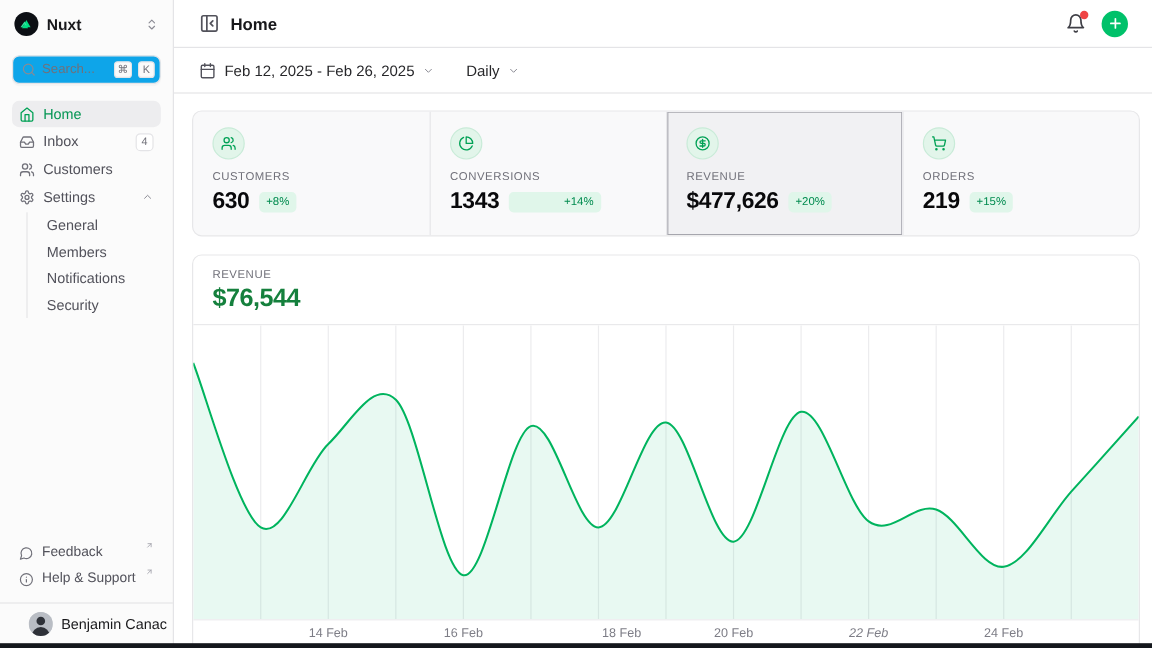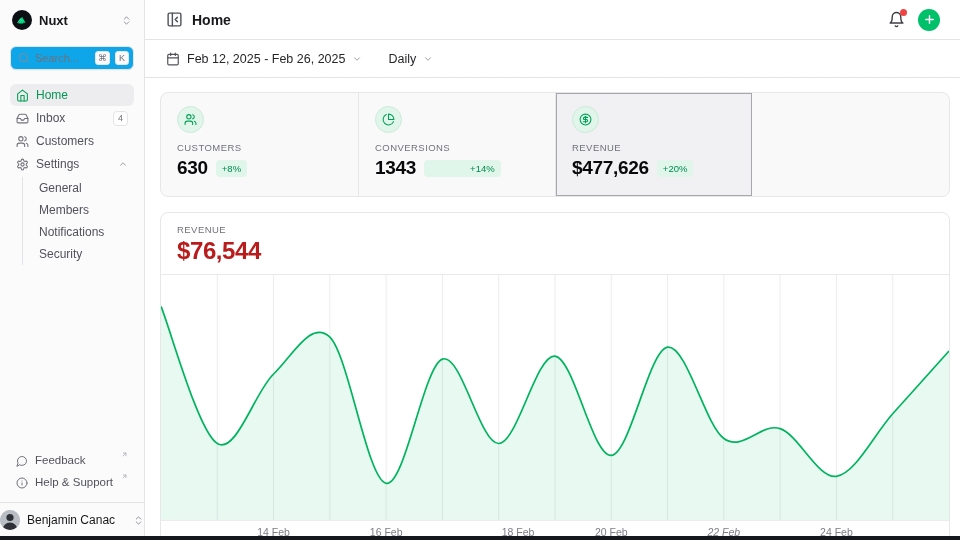--- a/index.html
+++ b/index.html
@@ -37,21 +37,21 @@
   .sub-nav { margin:2px 10px 0 22px; border-left:1px solid #e4e4e7;
     display:flex; flex-direction:column; }
   .sub-item { height:22px; display:flex; align-items:center; padding-left:16px;
     font-size:12px; color:#52525b; cursor:pointer; }
   .flex-spacer { flex:1; }
   .footer-nav { padding:0 10px 4px; display:flex; flex-direction:column; gap:1px;justify-content:center; }
   .footer-item { height:21px; display:flex; align-items:flex-start; gap:7px; padding:3px 6px 0;
     font-size:11.5px; color:#52525b; cursor:pointer; }
   .footer-item .nav-ic { color:#71717a; display:flex; margin-top:1px; }
   .ext-arrow { color:#a1a1aa; margin:-3px 0 0 -3px; }
-  .user-row { border-top:1px solid #e4e4e7; margin-top:4px; padding:7px 0 10px;
+  .user-row { border-top:1px solid #e4e4e7; margin-top:4px; padding:7px 24px 10px;
     display:flex; align-items:center; gap:7px; cursor:pointer; }
   .avatar { width:20px; height:20px; border-radius:50%; background:#c9ccd1; overflow:hidden; flex:none; }
   .user-name { font-size:12px; font-weight:500; color:#18181b; flex:1; white-space:nowrap; }
 
   
   .main { position:absolute; left:145px; top:0; right:0; bottom:0; background:#fff; }
   .topbar { height:40px; border-bottom:1px solid #e4e4e7; display:flex; align-items:center;
     padding:0 20px 0 21px; gap:9px; }
   .panel-btn { color:#52525b; display:flex; cursor:pointer; }
   .page-title { font-size:14px; font-weight:700; color:#18181b; }
@@ -81,21 +81,21 @@
   .stat-label { margin-top:9px; font-size:9.5px; letter-spacing:.45px; color:#71717a; }
   .stat-value-row { margin-top:4px; display:flex; align-items:center; gap:8px; }
   .stat-value { font-size:19px; font-weight:700; color:#09090b; letter-spacing:-.3px; }
   .delta-badge { font-size:9.5px; font-weight:500; border-radius:4px; padding:3px 6px; }
 
   
   .chart-card { margin-top:15px; border:1px solid #e7e7e9; border-radius:8px 8px 0 0;
     background:#fff; height:400px; overflow:hidden; }
   .chart-header { padding:11px 16px 9px; border-bottom:1px solid #e9e9eb; }
   .chart-label { font-size:9.5px; letter-spacing:.45px; color:#71717a; }
-  .chart-value { font-size:24px; font-weight:700; color:#b91c1c; letter-spacing:-.4px; margin-top:2px; }
+  .chart-value { font-size:21px; font-weight:700; color:#15803d; letter-spacing:-.4px; margin-top:2px; }
   .plot { position:relative; height:245px; }
   .axis { position:relative; height:22px; border-top:1px solid #ececee; }
   .axis-label { position:absolute; top:5px; transform:translateX(-50%); font-size:10.5px; color:#7d7d86; }
 
   .bottom-strip { position:absolute; left:0; right:0; bottom:0; height:4px; z-index:20; }
 </style>
 </head>
 <body>
 
 <aside class="sidebar">
@@ -324,20 +324,34 @@
           <svg width="13" height="13" viewBox="0 0 24 24" fill="none" stroke="currentColor" stroke-width="2" stroke-linecap="round" stroke-linejoin="round">
               <circle cx="12" cy="12" r="10"></circle>
               <path d="M16 8h-6a2 2 0 1 0 0 4h4a2 2 0 1 1 0 4H8"></path>
               <path d="M12 18V6"></path>
             </svg>
         </span>
         <div class="stat-label">REVENUE</div>
         <div class="stat-value-row">
           <span class="stat-value">$477,626</span>
           <span class="delta-badge" style="background: rgb(224, 246, 234); color: rgb(0, 139, 79);">+20%</span>
+        </div>
+      </div>
+      <div class="stat-cell">
+        <span class="stat-ic">
+          <svg width="13" height="13" viewBox="0 0 24 24" fill="none" stroke="currentColor" stroke-width="2" stroke-linecap="round" stroke-linejoin="round">
+              <circle cx="8" cy="21" r="1"></circle>
+              <circle cx="19" cy="21" r="1"></circle>
+              <path d="M2.05 2.05h2l2.66 12.42a2 2 0 0 0 2 1.58h9.78a2 2 0 0 0 1.95-1.57l1.65-7.43H5.12"></path>
+            </svg>
+        </span>
+        <div class="stat-label">ORDERS</div>
+        <div class="stat-value-row">
+          <span class="stat-value">219</span>
+          <span class="delta-badge" style="background: rgb(224, 246, 234); color: rgb(0, 139, 79);">+15%</span>
         </div>
       </div>
     </div>
 
     <div class="chart-card">
       <div class="chart-header">
         <div class="chart-label">REVENUE</div>
         <div class="chart-value">$76,544</div>
       </div>
       <div class="plot">

